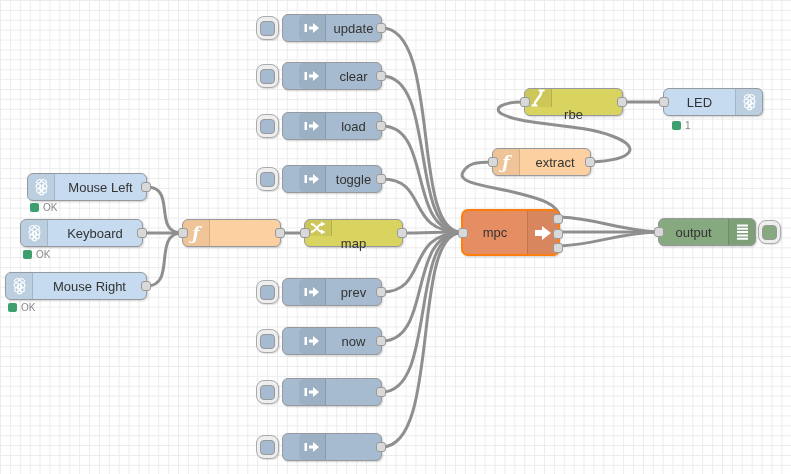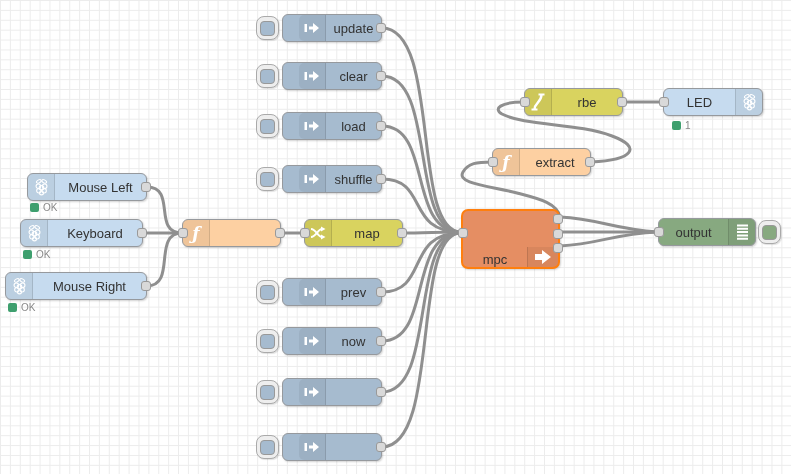--- a/index.html
+++ b/index.html
@@ -38,25 +38,25 @@
     color:#fff;font-size:17px;line-height:1;}
   .port{
     position:absolute;width:10px;height:10px;box-sizing:border-box;
     background:#d9d9d9;border:1px solid #999;border-radius:3px;
     top:calc(50% - 5px);z-index:3;cursor:crosshair;
   }
   .port.in{left:-5px;}
   .port.out{right:-5px;}
   .inject{background:#a6bbcf;padding-left:16px;}
   .fnnode{background:#fdd0a2;}
-  .ynode{background:#d9d35f;}
+  .ynode{background:#d9d35f;flex-direction:column;}
   .rpinode{background:#c6dbef;}
   .debugnode{background:#87a980;}
   .mpcnode{
-    background:#e58e63;border:2px solid #ff7f0e;height:60px;border-radius:7px;align-items:flex-end;
+    background:#e58e63;border:2px solid #ff7f0e;height:47px;border-radius:7px;
   }
   .mpcnode .icon-region{width:30px;}
   .mpcnode .port{top:auto;}
   .sidebtn{
     position:absolute;z-index:2;width:23px;height:24px;box-sizing:border-box;
     background:#eeeeee;border:1px solid #aaa;border-radius:8px;
     display:flex;align-items:center;justify-content:center;cursor:pointer;
     box-shadow:1px 1px 1px rgba(0,0,0,0.12);
   }
   .sidebtn .inner{
@@ -156,21 +156,21 @@
     <span class="port out"></span>
   </div>
 
   <div class="node inject" style="left:282px;top:165px;width:100px">
     <span class="icon-region icon-left">
       <svg class="gl" width="16" height="16" viewBox="0 0 16 16">
           <rect x="0.5" y="4" width="2.5" height="8" fill="#fff"></rect>
           <polygon points="5,6.5 9,6.5 9,3 15,8 9,13 9,9.5 5,9.5" fill="#fff"></polygon>
         </svg>
     </span>
-    <span class="label">shuffle</span>
+    <span class="label">toggle</span>
     <span class="port out"></span>
   </div>
 
   <div class="node inject" style="left:282px;top:278px;width:100px">
     <span class="icon-region icon-left">
       <svg class="gl" width="16" height="16" viewBox="0 0 16 16">
           <rect x="0.5" y="4" width="2.5" height="8" fill="#fff"></rect>
           <polygon points="5,6.5 9,6.5 9,3 15,8 9,13 9,9.5 5,9.5" fill="#fff"></polygon>
         </svg>
     </span>

